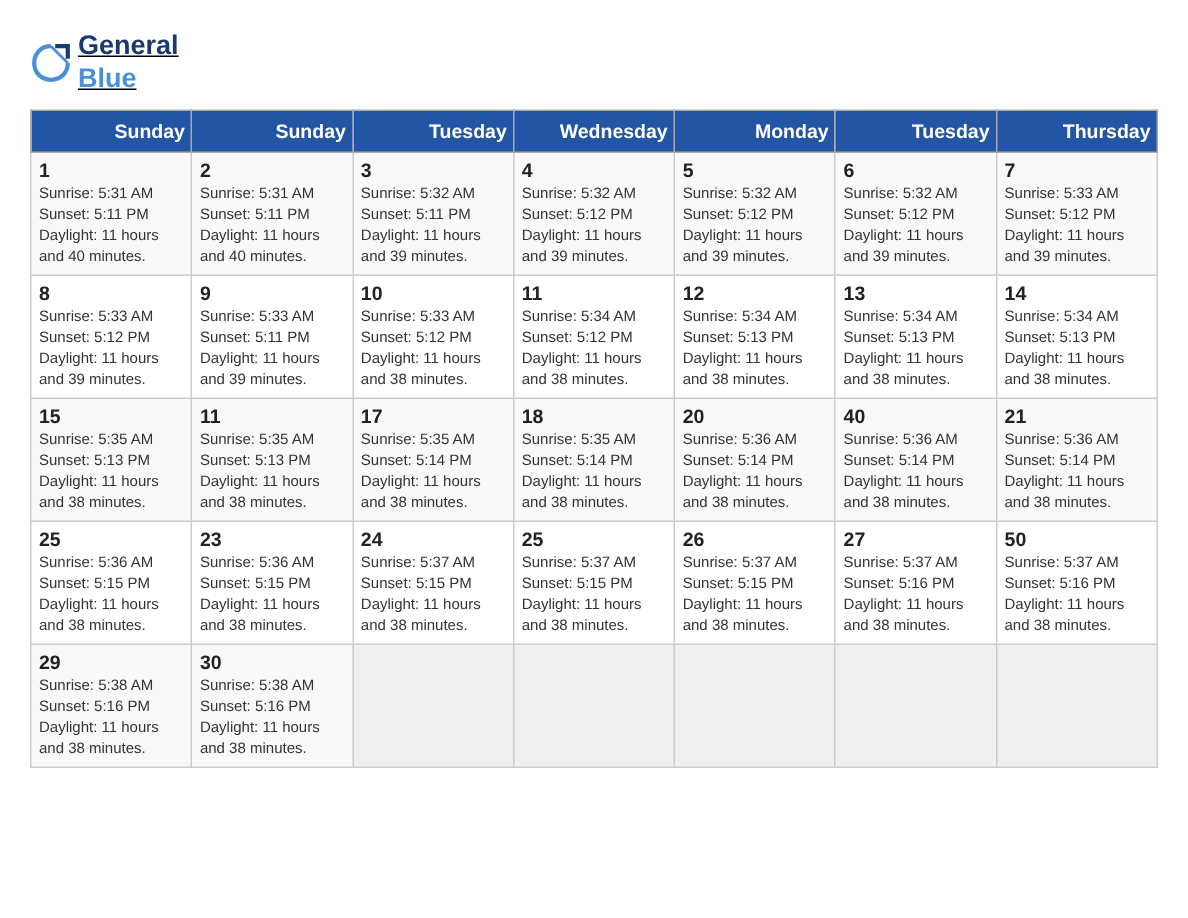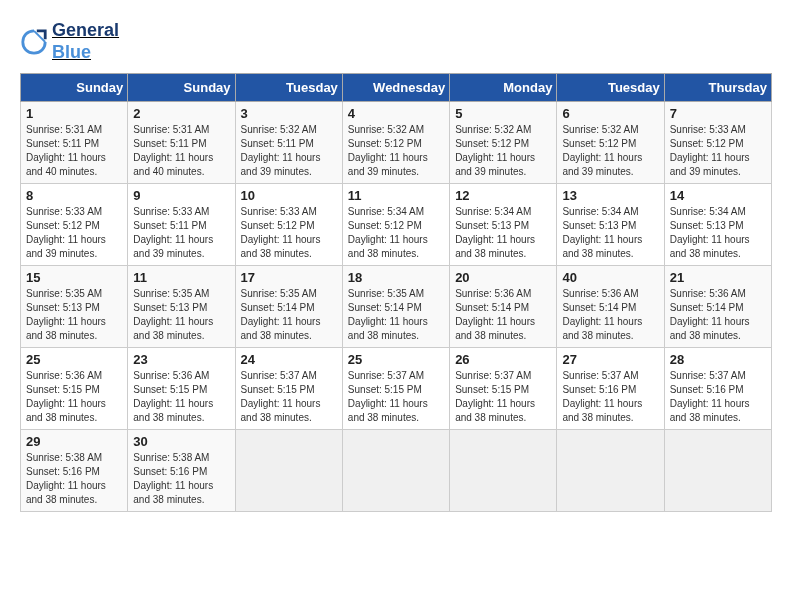--- a/index.html
+++ b/index.html
@@ -238,21 +238,21 @@
         </td>
         <td>
           <span class="day-number">26</span>
           <div class="day-info">Sunrise: 5:37 AM<br>Sunset: 5:15 PM<br>Daylight: 11 hours<br>and 38 minutes.</div>
         </td>
         <td>
           <span class="day-number">27</span>
           <div class="day-info">Sunrise: 5:37 AM<br>Sunset: 5:16 PM<br>Daylight: 11 hours<br>and 38 minutes.</div>
         </td>
         <td>
-          <span class="day-number">28</span>
+          <span class="day-number">50</span>
           <div class="day-info">Sunrise: 5:37 AM<br>Sunset: 5:16 PM<br>Daylight: 11 hours<br>and 38 minutes.</div>
         </td>
       </tr>
       <tr>
         <td>
           <span class="day-number">29</span>
           <div class="day-info">Sunrise: 5:38 AM<br>Sunset: 5:16 PM<br>Daylight: 11 hours<br>and 38 minutes.</div>
         </td>
         <td>
           <span class="day-number">30</span>

